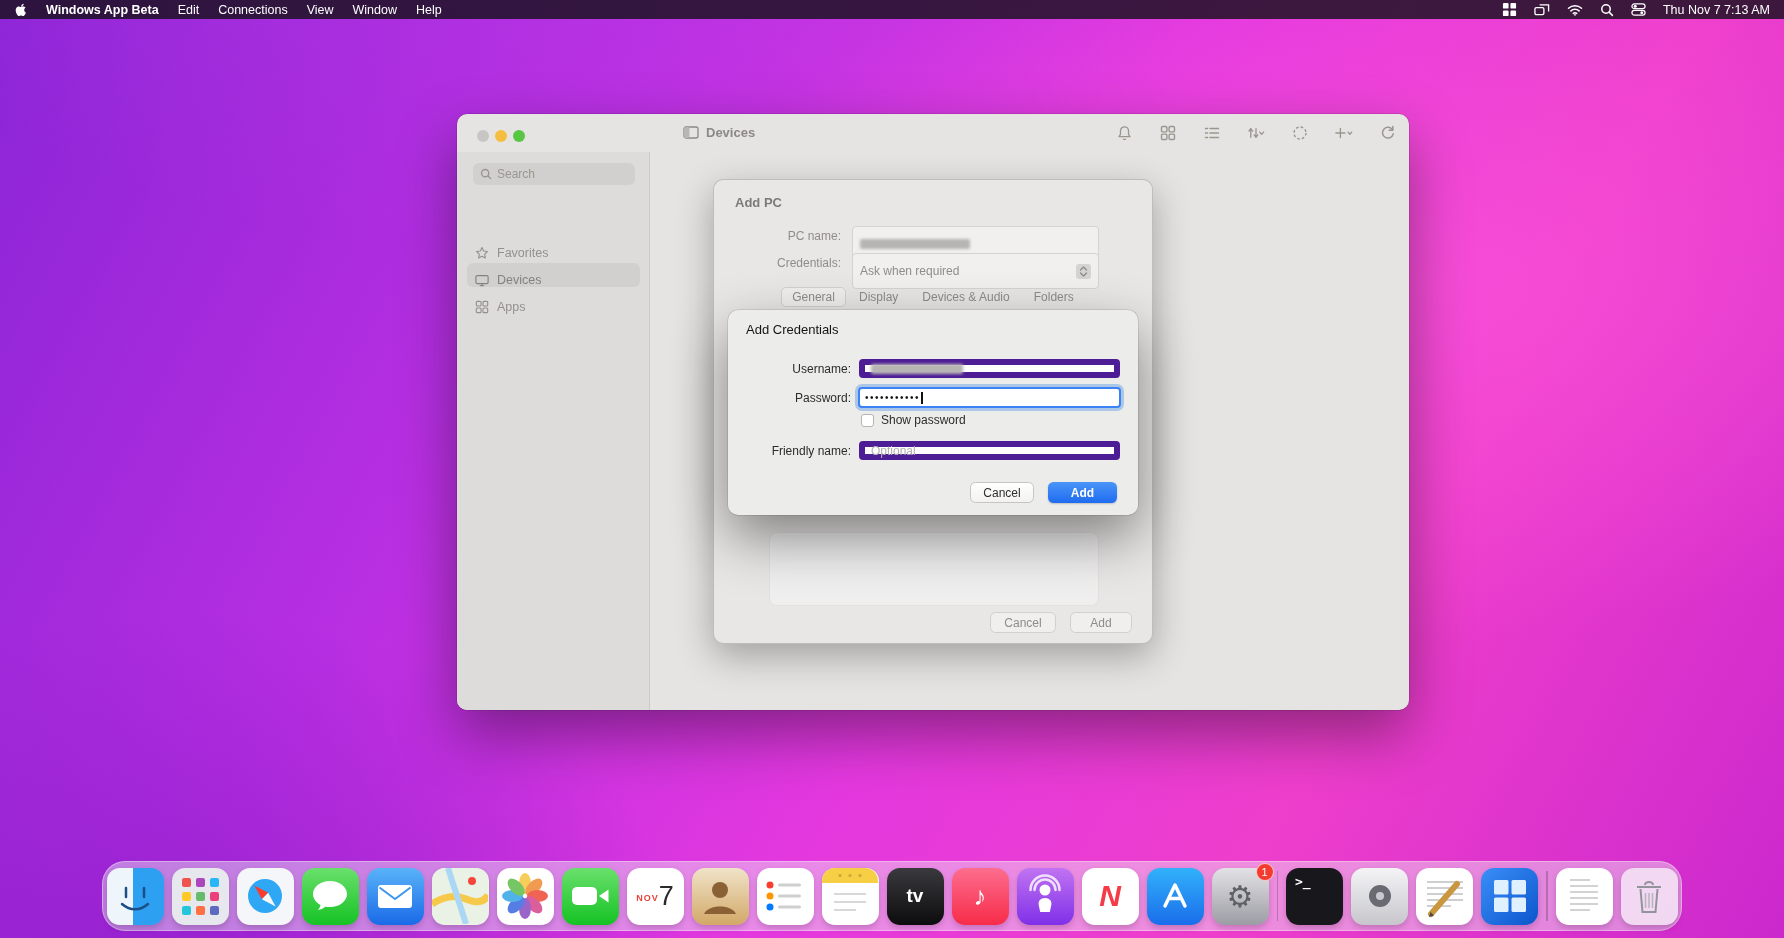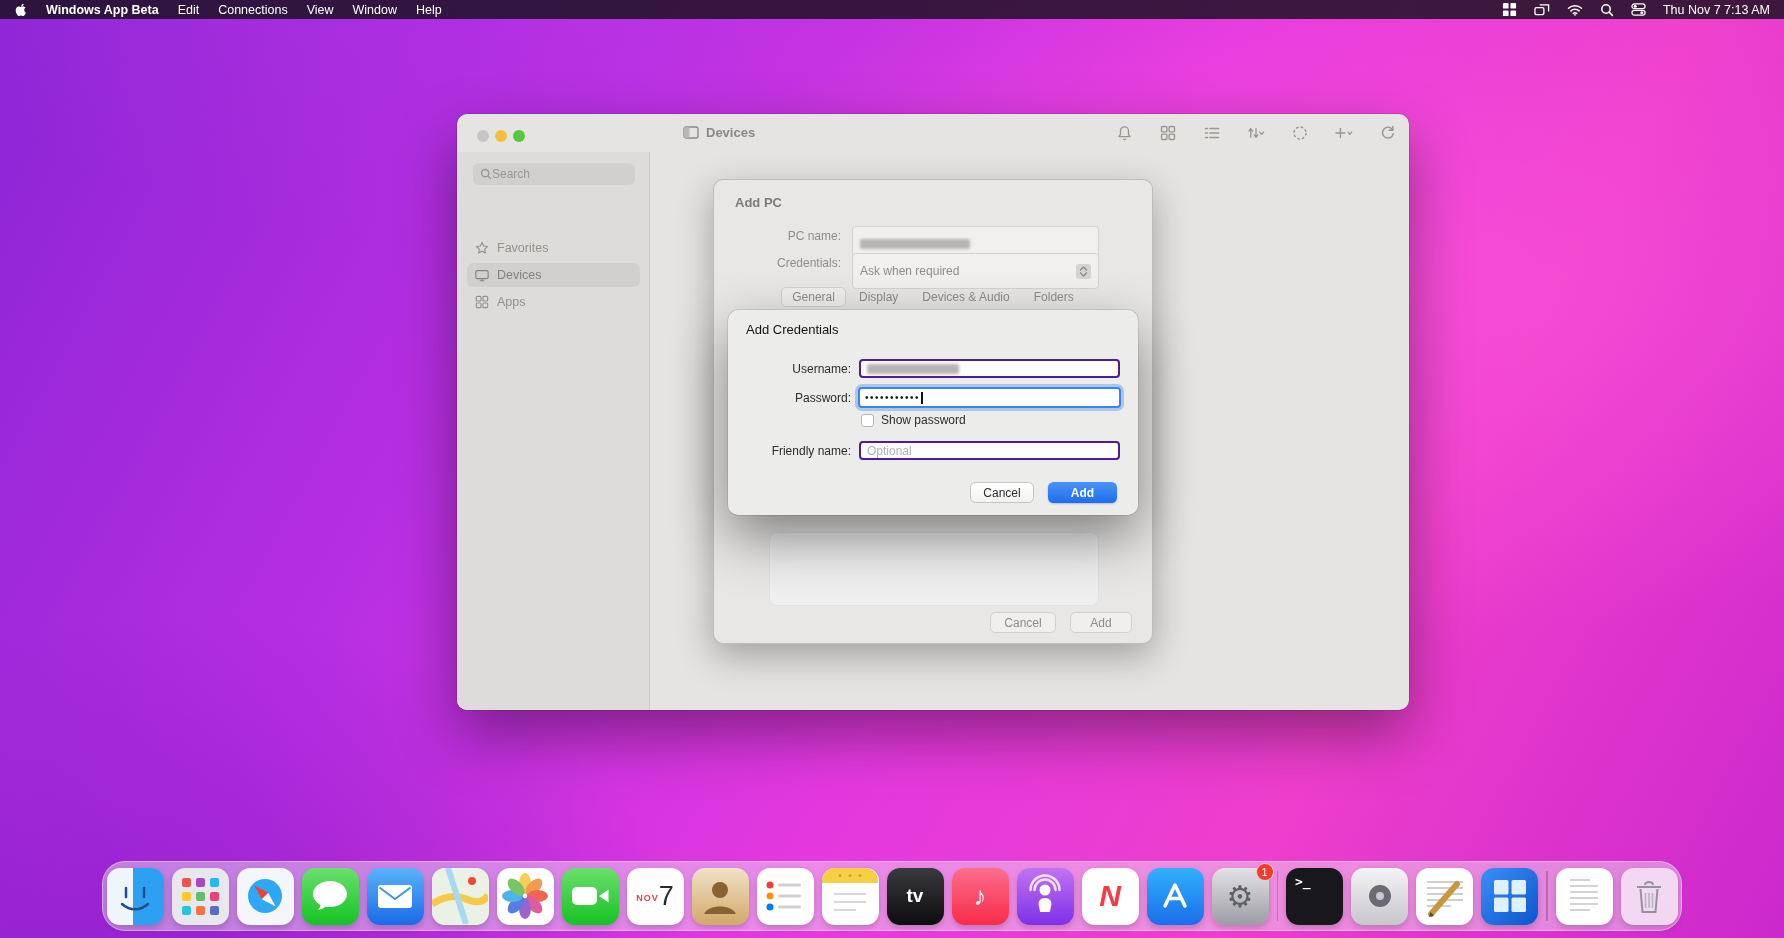--- a/index.html
+++ b/index.html
@@ -33,25 +33,25 @@
   .tl-min   { left:38px; background:#f6be40; }
   .tl-zoom  { left:56px; background:#58c543; }
   .win-title-group { position:absolute; left:226px; top:11px; display:flex; align-items:center; gap:7px; color:#8b8987; }
   .win-title { font-size:13px; font-weight:bold; }
   .toolbar { position:absolute; right:12px; top:10px; display:flex; gap:26px; color:#98968f; align-items:center; }
   .tb-ic { width:18px; height:17px; display:flex; align-items:center; justify-content:center; }
 
   .sidebar { position:absolute; left:0; top:38px; bottom:0; width:193px;
     background:#dedcdb; border-right:1px solid rgba(0,0,0,.08); border-radius:0 0 0 10px; }
   .searchbox { position:absolute; left:16px; top:11px; width:162px; height:22px;
-    background:#d2d0cf; border-radius:6px; display:flex; align-items:center; padding:0 7px; color:#97958f; }
+    background:#d2d0cf; border-radius:6px; display:flex; align-items:center; padding:0 7px; gap:5px; color:#97958f; }
   .searchbox input { border:none; outline:none; background:transparent; width:110px; font-size:12px; color:#6f6d6a; font-family:"Liberation Sans",sans-serif; }
   .searchbox input::placeholder { color:#98968f; }
   .side-row { position:absolute; left:10px; width:173px; height:24px; border-radius:6px;
-    display:flex; align-items:center; gap:8px; padding:0 8px; color:#93918c; font-size:12.5px; }
+    display:flex; align-items:flex-end; gap:8px; padding:0 8px; color:#93918c; font-size:12.5px; }
   .side-row.sel { background:#d2d0ce; color:#84827e; }
 
   
   .sheet { position:absolute; left:713px; top:179px; width:440px; height:465px;
     background:#e9e7e6; border-radius:10px; border:0.5px solid rgba(0,0,0,.18);
     box-shadow:0 12px 36px rgba(0,0,0,.30); font-size:12px; color:#8f8d8b; }
   .sheet-title { position:absolute; left:21px; top:15px; font-size:13px; font-weight:bold; color:#7c7a78; }
   .sh-label { position:absolute; width:127px; text-align:right; font-size:12px; color:#8f8d8b; }
   .sh-field { position:absolute; left:138px; width:247px; height:36px;
     background:#f1f0ef; border:1px solid #d5d3d1; border-radius:4px; display:flex; align-items:center; padding:0 7px; }
@@ -69,21 +69,21 @@
   .btn-dim { background:#f0efee; border:1px solid #d2d0ce; color:#8e8c89; }
 
   
   .dialog { position:absolute; left:728px; top:310px; width:410px; height:205px;
     background:#ececeb; border-radius:10px;
     box-shadow:0 22px 55px rgba(0,0,0,.45), 0 0 0 0.5px rgba(0,0,0,.18);
     font-size:12px; color:#262626; z-index:20; }
   .dlg-title { position:absolute; left:18px; top:12px; font-size:13px; font-weight:normal; color:#151515; }
   .dlg-label { position:absolute; width:123px; text-align:right; color:#2c2c2c; }
   .dlg-field { position:absolute; left:131px; width:261px; height:19px;
-    background:#fdfdfd; border:2px solid #4c1d95; border-radius:4px; display:flex; align-items:center; padding:0 6px; }
+    background:#fdfdfd; border:6px solid #4c1d95; border-radius:4px; display:flex; align-items:center; padding:0 6px; }
   .dlg-field input { border:none; outline:none; background:transparent; width:100%; font-size:12px; font-family:"Liberation Sans",sans-serif; }
   .dlg-field input::placeholder { color:#b4b2b0; }
   .pw-field { left:130px; top:77px; width:263px; height:21px; background:#fff;
     border:2px solid #3b82f6; box-shadow:0 0 0 3px rgba(74,144,226,.40); border-radius:4px;
     display:flex; align-items:center; padding:0 5px; position:absolute; }
   .pw-dots { font-size:10px; letter-spacing:1.5px; color:#161616; }
   .caret { display:inline-block; width:1.5px; height:12px; background:#111; margin-left:1px; vertical-align:-2px; }
   .checkbox { position:absolute; left:133px; top:104px; width:13px; height:13px;
     background:#fff; border:1px solid #b6b5b4; border-radius:3px; }
   .cb-label { position:absolute; left:153px; top:103px; color:#2c2c2c; }

